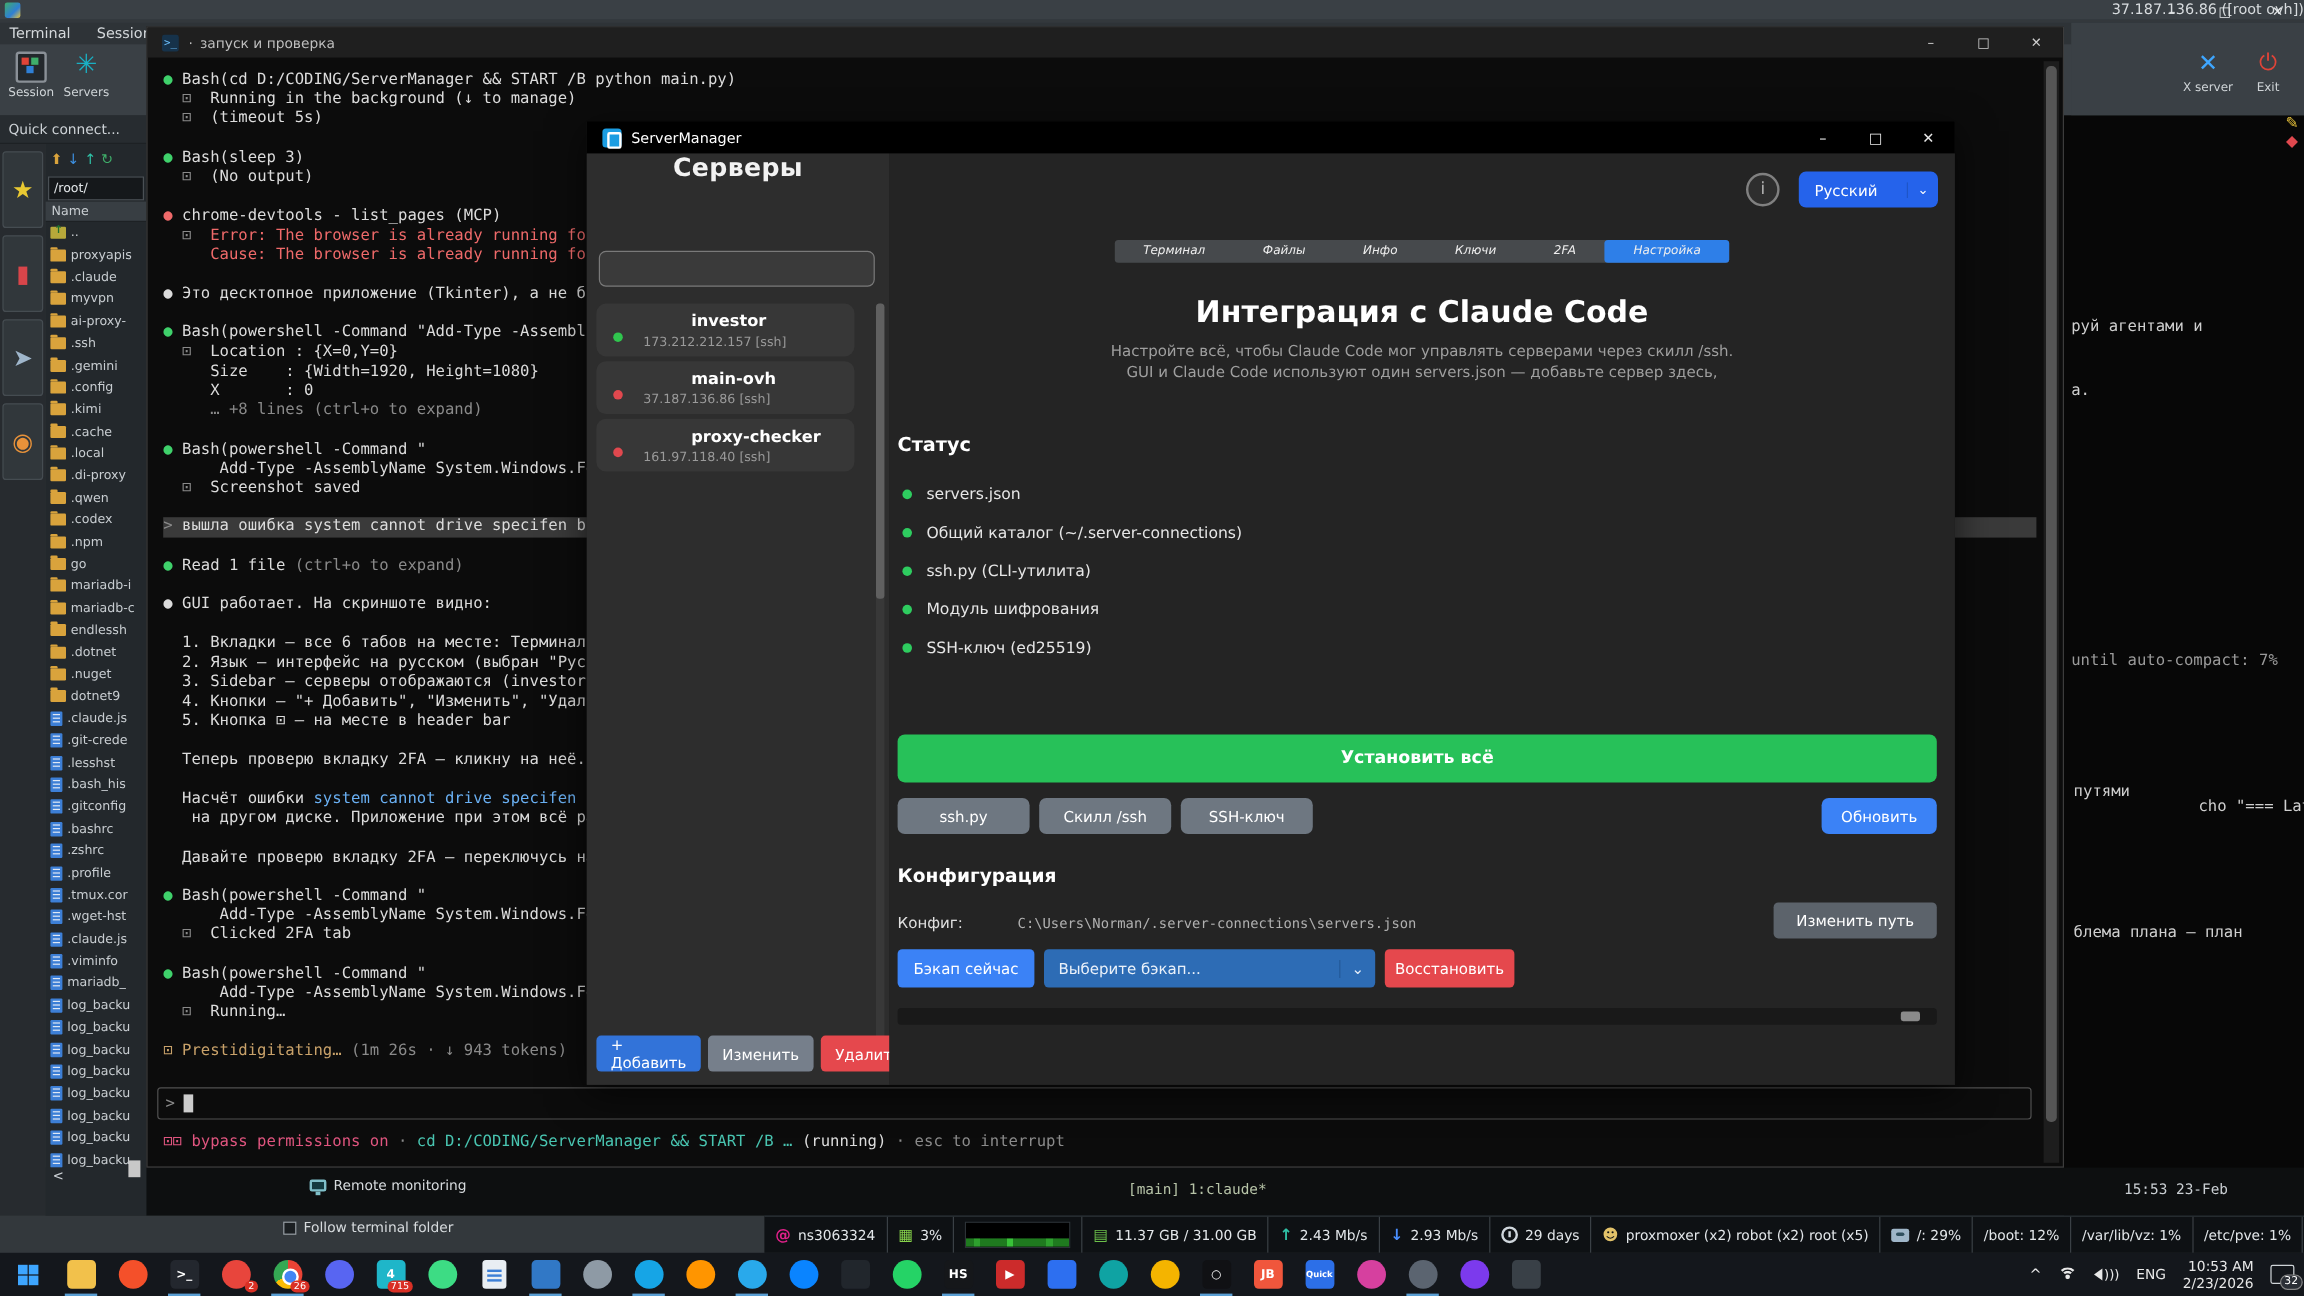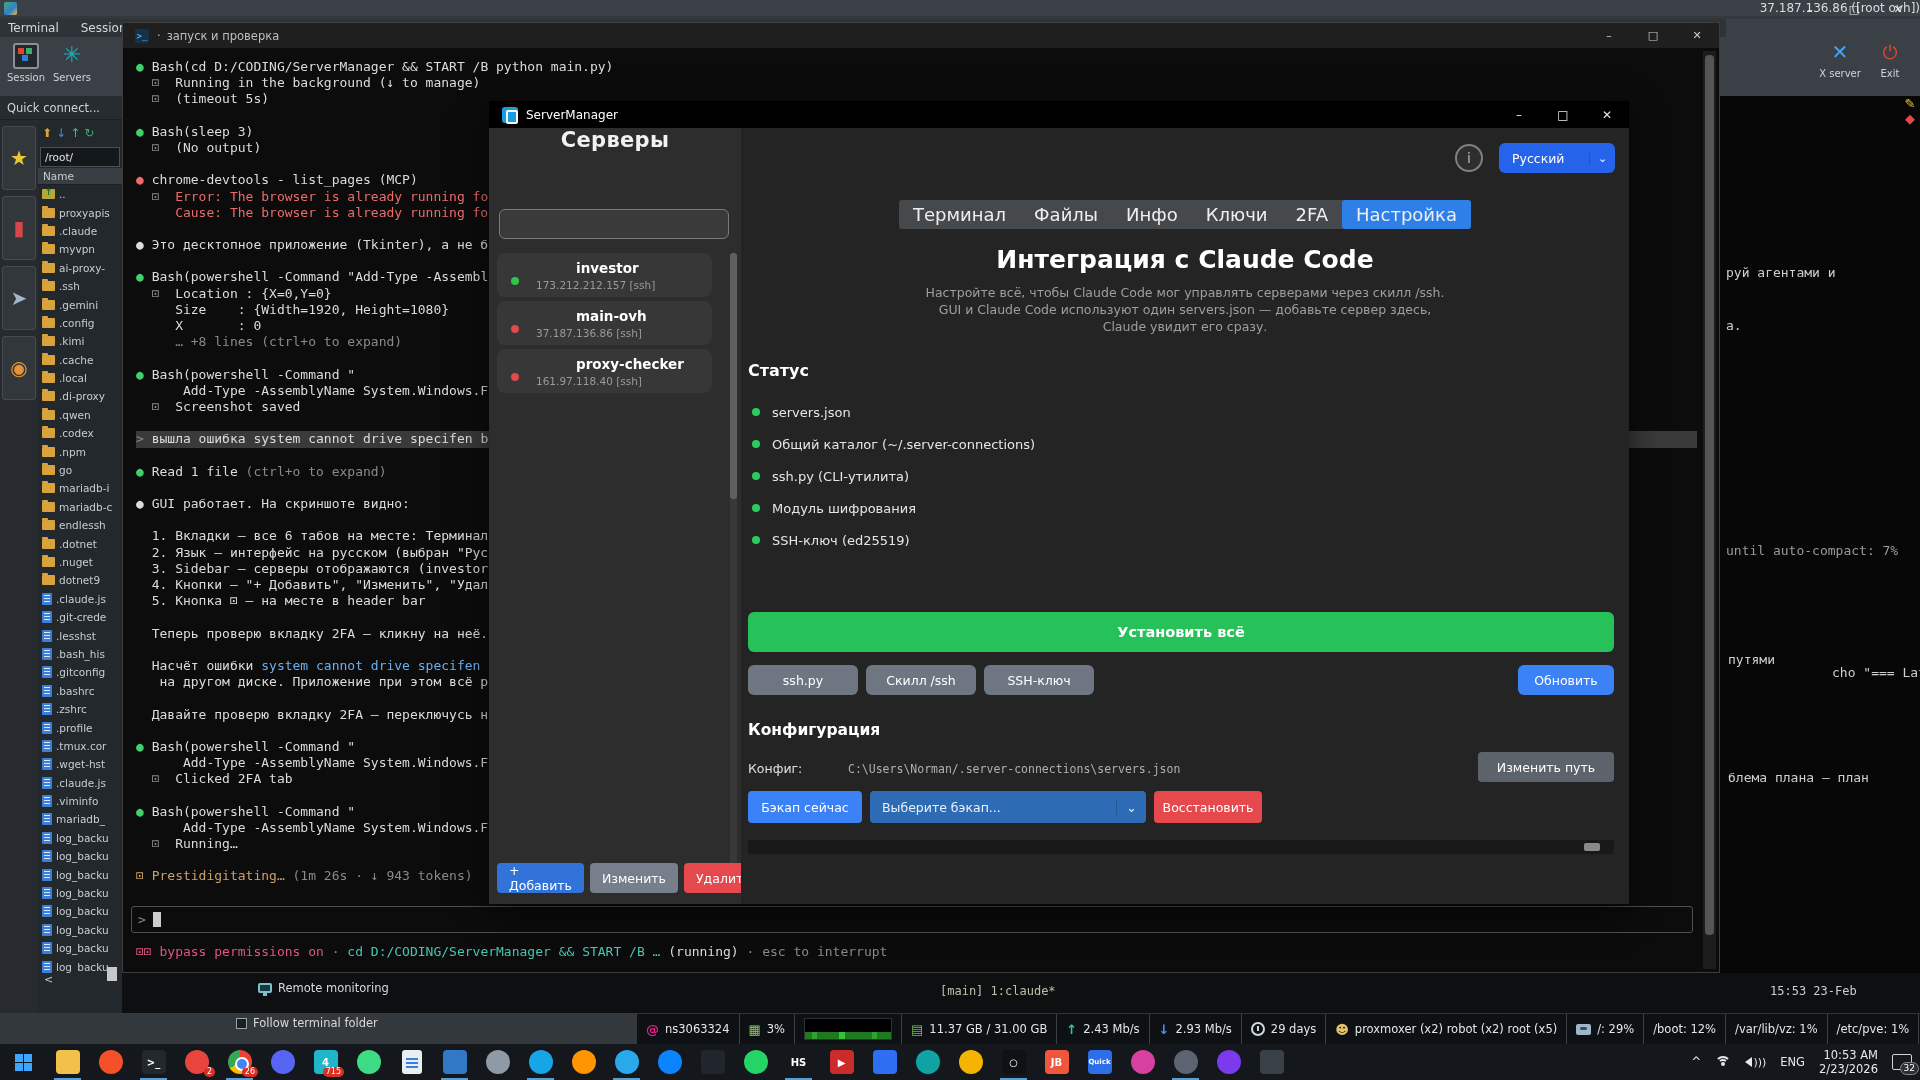--- a/index.html
+++ b/index.html
@@ -108,21 +108,21 @@
   .sm-sidebtns { position:absolute; left:8px; bottom:11px; display:flex; gap:6px; }
   .sbtn { height:30px; border-radius:4px; color:#fff; font-size:12.5px; display:flex; align-items:center; padding:0 12px; }
   .c-blue { background:#3273d9; } .c-gray { background:#767f8b; } .c-red { background:#e5484d; }
   .sm-main { position:absolute; left:252px; top:27px; width:888px; height:776px; background:#242424; }
   .sm-info { position:absolute; right:146px; top:16px; width:28px; height:28px; border-radius:50%; border:2px solid #808080; background:#2e2e2e; color:#b5b5b5; font-size:14px; display:flex; align-items:center; justify-content:center; }
   .sm-lang { position:absolute; right:14px; top:15px; width:116px; height:30px; background:#2563eb; border-radius:6px; color:#fff; font-size:12.5px; display:flex; align-items:center; }
   .sm-lang .lbl { padding-left:13px; flex:1; }
   .sm-lang .chev { width:26px; text-align:center; border-left:1px solid #1e55c8; font-size:11px; }
   .sm-tabs { position:absolute; left:0; right:0; top:72px; display:flex; justify-content:center; }
   .sm-tabstrip { display:flex; background:#46494c; border-radius:3px; padding:0; }
-  .sm-tab { padding:4px 14px; color:#eee; font-size:18px; }
+  .sm-tab { padding:4px 24px; color:#eee; font-size:10px;font-style:italic; }
   .sm-tab.active { background:#2e7fe8; border-radius:3px; }
   .sm-h1 { position:absolute; left:0; right:0; top:117px; text-align:center; color:#fff; font-size:25px; font-weight:bold; }
   .sm-sub { position:absolute; left:0; right:0; top:156px; text-align:center; color:#9f9f9f; font-size:12.5px; line-height:17px; }
   .sm-status-h { position:absolute; left:7px; top:233px; color:#fff; font-size:16px; font-weight:bold; }
   .sm-status { position:absolute; left:11px; top:268px; }
   .st-row { display:flex; align-items:center; gap:12px; height:32px; }
   .st-dot { width:8px; height:8px; border-radius:50%; background:#2ecc5f; }
   .st-txt { color:#e6e6e6; font-size:13px; }
   .sm-install { position:absolute; left:7px; right:15px; top:484px; height:40px; background:#27c159; border-radius:6px; color:#fff; font-weight:bold; font-size:14.5px; display:flex; align-items:center; justify-content:center; }
   .sm-partials { position:absolute; left:7px; top:537px; display:flex; gap:8px; }
@@ -619,21 +619,20 @@
             <div class="sm-tab">Инфо</div>
             <div class="sm-tab">Ключи</div>
             <div class="sm-tab">2FA</div>
             <div class="sm-tab active">Настройка</div>
           </div>
         </div>
       <div class="sm-h1">Интеграция с Claude Code</div>
       <div class="sm-sub" id="sm-subtitle">
           <div>Настройте всё, чтобы Claude Code мог управлять серверами через скилл /ssh.</div>
           <div>GUI и Claude Code используют один servers.json — добавьте сервер здесь,</div>
-          <div>Claude увидит его сразу.</div>
         </div>
       <div class="sm-status-h">Статус</div>
       <div class="sm-status" id="sm-status">
           <div class="st-row">
             <span class="st-dot"></span>
             <span class="st-txt">servers.json</span>
           </div>
           <div class="st-row">
             <span class="st-dot"></span>
             <span class="st-txt">Общий каталог (~/.server-connections)</span>

